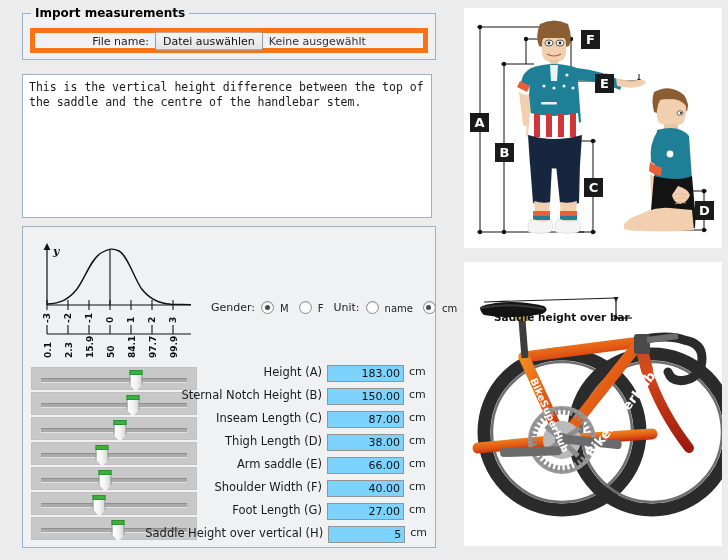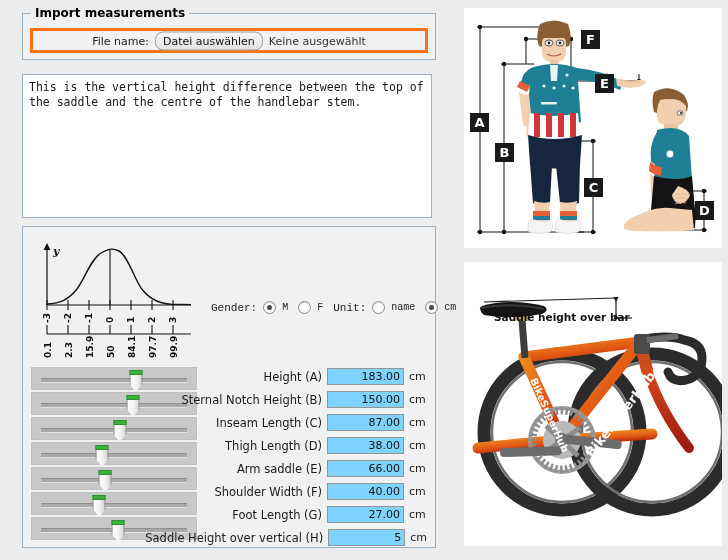--- a/index.html
+++ b/index.html
@@ -20,31 +20,31 @@
   }
   fieldset.group > legend{
     margin-left:8px;padding:0 4px;
     font-weight:bold;font-size:12px;color:#000;
   }
 
   
   #import-group{left:22px;top:6px;width:412px;height:52px;}
   .import-inner{
     position:absolute;left:7px;top:8px;right:7px;bottom:6px;
-    border:3px solid #f97316;background:#eff1f2;padding-left:24px;
+    border:5px solid #f97316;background:#eff1f2;padding-left:24px;
   }
   .file-row{
     position:absolute;left:0;right:0;top:50%;transform:translateY(-50%);
     display:flex;align-items:center;justify-content:center;gap:6px;
   }
   .file-label{font-size:11px;color:#222;}
   .file-btn{
     font-family:inherit;font-size:11px;color:#111;
     background:linear-gradient(#f6f6f6,#e3e3e3);
-    border:1px solid #9a9a9a;border-radius:8px;
+    border:1px solid #9a9a9a;border-radius:2px;
     padding:2px 7px;cursor:pointer;line-height:13px;
   }
   .file-none{font-size:11px;color:#333;}
 
   
   #desc-box{
     position:absolute;left:22px;top:74px;width:410px;height:144px;
     border:1px solid #9db0c4;background:#fff;
     padding:5px 6px;box-sizing:border-box;
     font-size:11.5px;line-height:15px;color:#1a1a1a;
@@ -54,21 +54,21 @@
   
   #body-group{left:22px;top:226px;width:412px;height:320px;}
 
   
   .chart-wrap{position:absolute;left:8px;top:6px;width:175px;height:125px;}
   .chart-wrap svg{display:block;}
 
   
   .opts-row{
     position:absolute;left:188px;top:74px;
-    display:flex;align-items:center;gap:4px;font-size:11px;white-space:nowrap;font-family:Liberation Mono, monospace;
+    display:flex;align-items:flex-end;gap:4px;font-size:11px;white-space:nowrap;
   }
   .opt-label{color:#222;margin-right:2px;}
   .radio{
     width:11px;height:11px;border-radius:50%;
     border:1px solid #8b8b8b;background:#fcfcfc;
     display:inline-block;position:relative;cursor:pointer;
     box-shadow:inset 0 1px 1px rgba(0,0,0,.12);
   }
   .radio.on::after{
     content:"";position:absolute;left:2.5px;top:2.5px;
@@ -108,21 +108,21 @@
   }
   .thumb .tipborder{
     position:absolute;left:0;top:14px;width:13px;height:8px;
     border-left:1px solid #9a9a9a;border-right:1px solid #9a9a9a;
     box-sizing:border-box;clip-path:polygon(0 0,13px 0,6.5px 8px);
   }
 
   
   .fields{position:absolute;left:140px;top:138px;right:8px;}
   .field-row{
-    display:flex;align-items:center;justify-content:flex-end;
+    display:flex;justify-content:flex-end;
     height:23px;margin-bottom:0;
   }
   .field-label{font-size:11.5px;color:#1a1a1a;text-align:right;padding-right:5px;white-space:nowrap;}
   .field-input{
     width:77px;height:17px;box-sizing:border-box;
     border:1px solid #949494;background:#7dd3fc;
     font-family:inherit;font-size:11px;color:#111;
     text-align:right;padding:0 3px;line-height:15px;
   }
   .field-unit{font-size:11px;color:#222;padding-left:5px;width:18px;}

